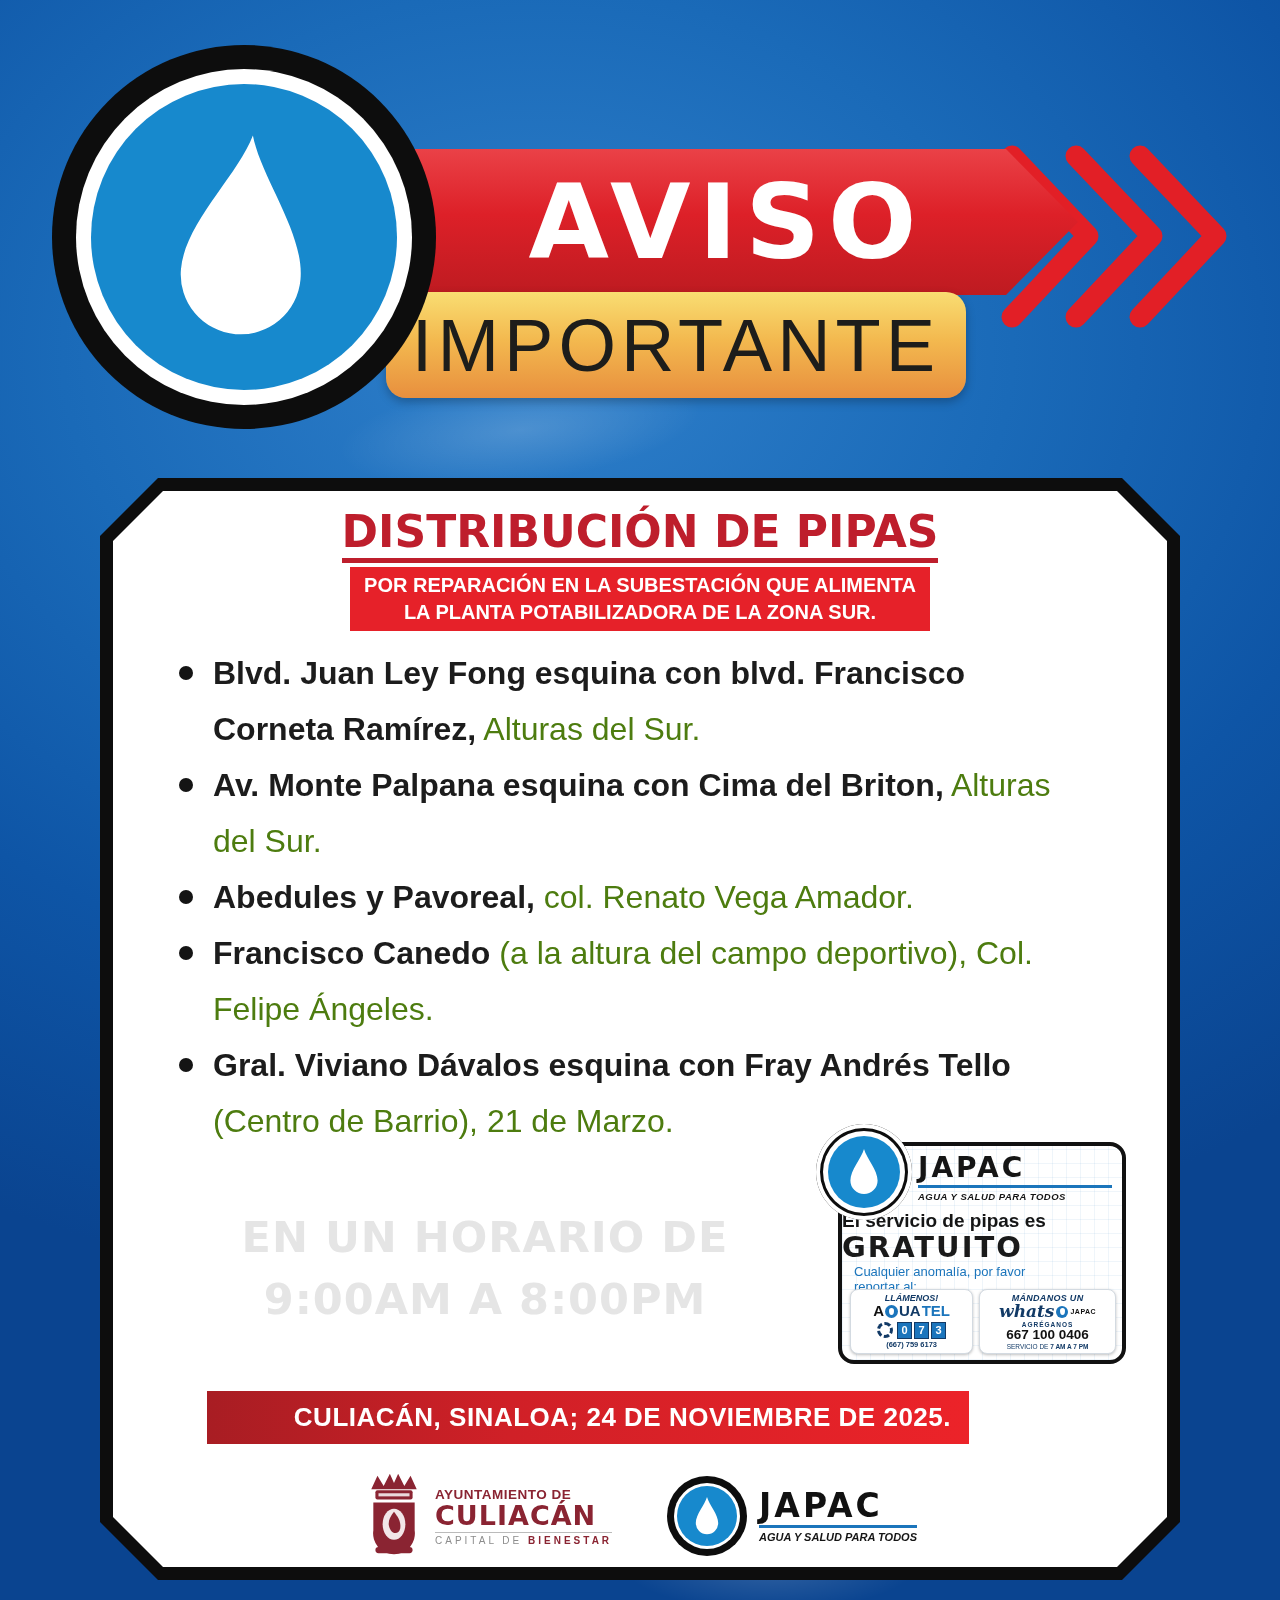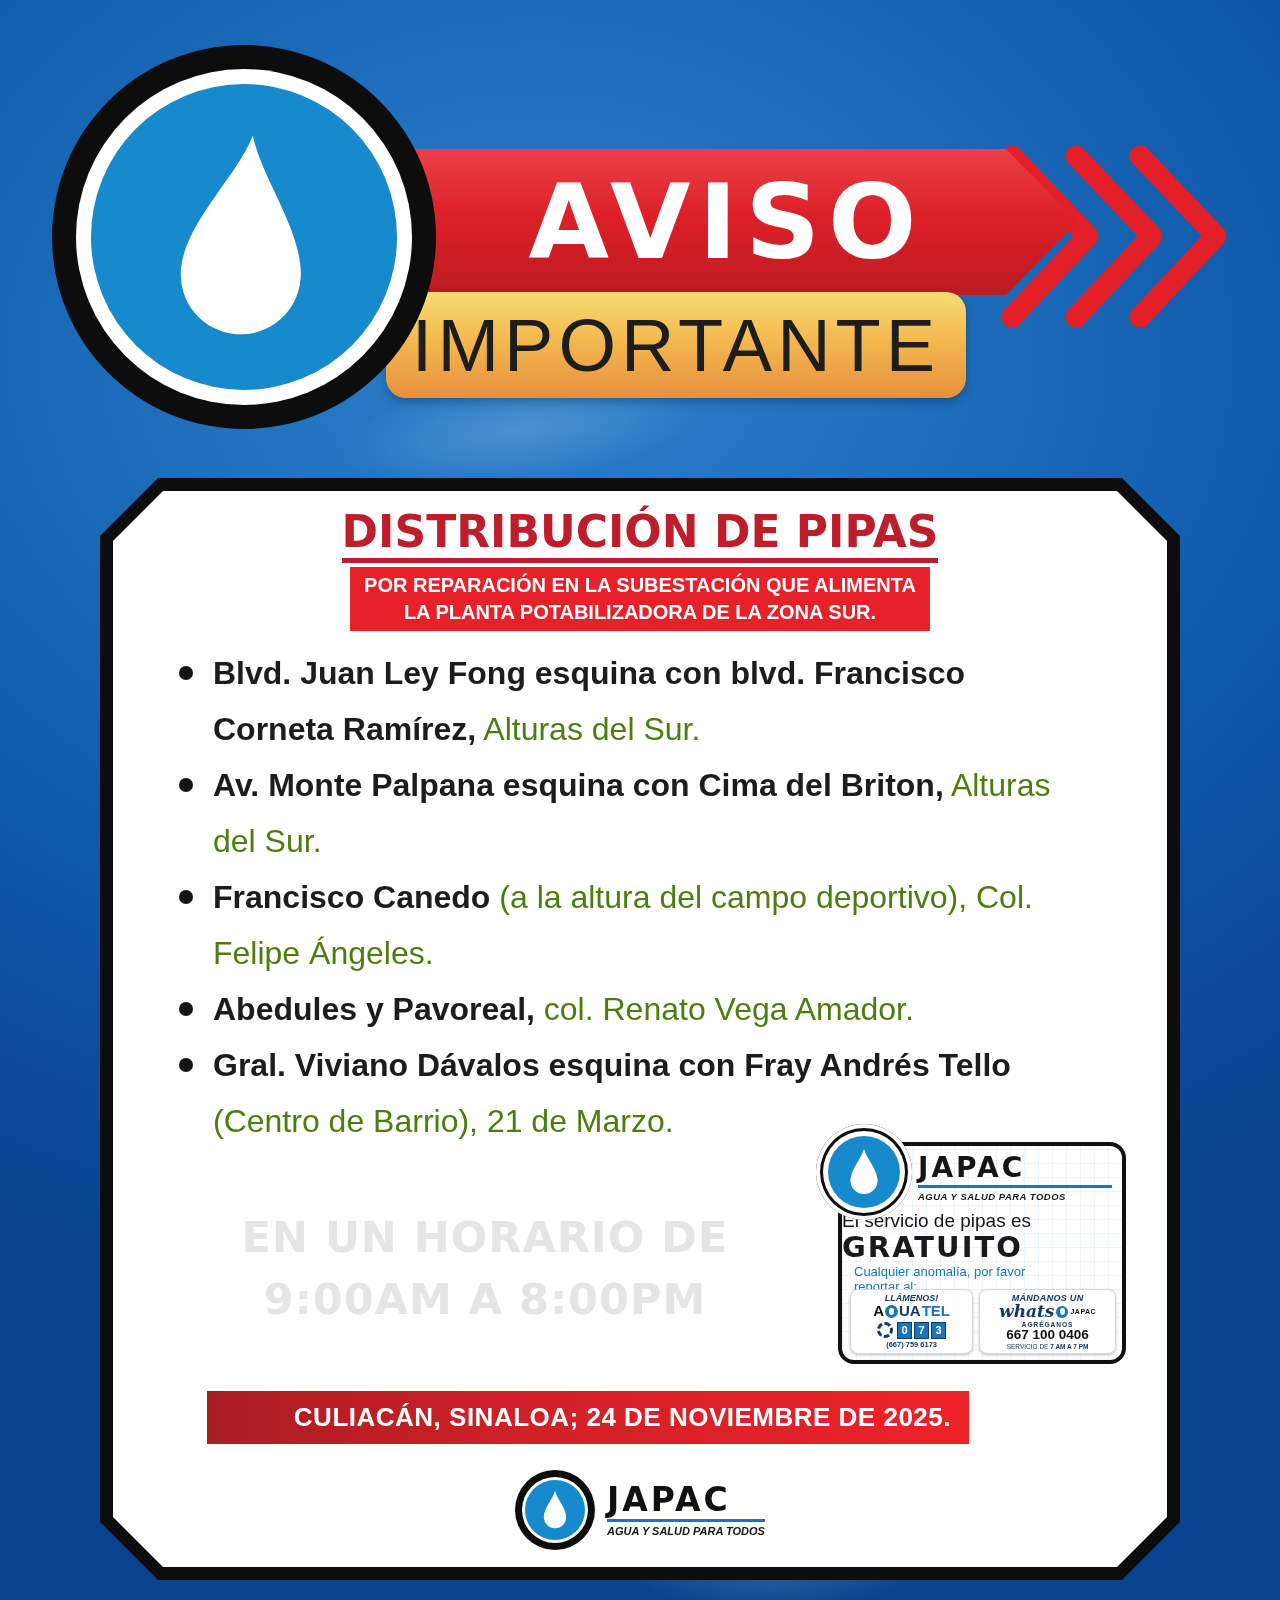--- a/index.html
+++ b/index.html
@@ -78,21 +78,21 @@
       repeating-linear-gradient(90deg, rgba(27,117,187,.07) 0 1px, transparent 1px 14px);
   }
   .card-logo{position:absolute;left:-26px;top:-22px;width:96px;height:96px;}
   .card-logo .o{width:100%;height:100%;border-radius:50%;background:#0D0D0D;display:flex;align-items:center;justify-content:center;box-shadow:0 0 0 4px #FFFFFF inset;}
   .card-logo .w{width:82px;height:82px;border-radius:50%;background:#FFFFFF;display:flex;align-items:center;justify-content:center;}
   .card-logo .bl{width:72px;height:72px;border-radius:50%;background:#1789CD;display:flex;align-items:center;justify-content:center;}
   .card-head{margin:8px 10px 0 76px;text-align:left;}
   .card-brand{font-family:"DejaVu Sans",sans-serif;font-weight:800;font-size:28px;color:#151515;letter-spacing:3px;line-height:1;}
   .brand-rule{height:3px;background:#1B75BB;margin:3px 0 3px;}
   .card-tagline{font-size:9.5px;font-style:italic;font-weight:800;color:#151515;letter-spacing:.5px;}
-  .card-service{margin-top:8px;font-weight:400;font-size:19px;color:#151515;}
+  .card-service{margin-top:8px;font-weight:700;font-size:19px;color:#151515;}
   .card-free{font-family:"DejaVu Sans",sans-serif;font-weight:800;font-size:29px;color:#1A1A1A;letter-spacing:2px;line-height:1.05;}
   .card-report{margin:3px 12px 0;text-align:left;font-weight:400;font-size:13px;line-height:1.12;color:#1B75BC;}
   .badges{position:absolute;left:8px;right:6px;bottom:6px;display:flex;gap:6px;justify-content:flex-end;}
   .badge{background:#FFFFFF;border:1px solid #D3DAE1;border-radius:8px;box-shadow:0 1px 3px rgba(0,0,0,.25);padding:3px 6px;text-align:center;}
   .badge-call{width:112px;}
   .badge-whats{width:126px;}
   .llamenos{font-style:italic;font-weight:700;font-size:9px;color:#123A66;}
   .aquatel-word{font-weight:800;font-size:15px;color:#123A66;line-height:1.1;display:flex;align-items:center;justify-content:center;gap:1px;}
   .aq-a{color:#111111;}
   .aq-q{display:inline-block;width:13px;height:13px;border-radius:50%;background:#1B75BC;position:relative;}
@@ -183,22 +183,22 @@
         <span class="notice-title">DISTRIBUCIÓN DE PIPAS</span>
       </div>
       <div class="reason-box">
         <div>POR REPARACIÓN EN LA SUBESTACIÓN QUE ALIMENTA</div>
         <div>LA PLANTA POTABILIZADORA DE LA ZONA SUR.</div>
       </div>
 
       <ul class="loc-list">
         <li><span class="b">Blvd. Juan Ley Fong esquina con blvd. Francisco Corneta Ramírez,</span><span class="r"> Alturas del Sur.</span></li>
         <li><span class="b">Av. Monte Palpana esquina con Cima del Briton,</span><span class="r"> Alturas del Sur.</span></li>
+        <li><span class="b">Abedules y Pavoreal,</span><span class="r"> col. Renato Vega Amador.</span></li>
         <li><span class="b">Francisco Canedo</span><span class="r"> (a la altura del campo deportivo), Col. Felipe Ángeles.</span></li>
-        <li><span class="b">Abedules y Pavoreal,</span><span class="r"> col. Renato Vega Amador.</span></li>
         <li><span class="b">Gral. Viviano Dávalos esquina con Fray Andrés Tello</span><span class="r"> (Centro de Barrio), 21 de Marzo.</span></li>
       </ul>
     </div>
 
     <div class="schedule">
       <div>EN UN HORARIO DE</div>
       <div>9:00AM A 8:00PM</div>
     </div>
 
     <div class="japac-card">
@@ -253,20 +253,38 @@
           <div class="servicio">
             <span>SERVICIO DE </span><span class="hrs">7 AM A 7 PM</span>
           </div>
         </div>
       </div>
     </div>
 
     <div class="date-banner">CULIACÁN, SINALOA; 24 DE NOVIEMBRE DE 2025.</div>
 
     <div class="footer-row">
+      <div class="cul-logo">
+        <svg width="62" height="92" viewBox="0 0 60 88">
+          <path d="M8 18 L14 5 L20 15 L26 3 L30 12 L34 3 L40 15 L46 5 L52 18 Z" fill="#8A2432"></path>
+          <rect x="12" y="19" width="36" height="9" rx="2" fill="#8A2432"></rect>
+          <rect x="15" y="22" width="30" height="3" fill="#E9D9DC"></rect>
+          <path d="M10 31 h40 v27 a20 20 0 0 1 -20 23 a20 20 0 0 1 -20 -23 Z" fill="#8A2432"></path>
+          <ellipse cx="30" cy="52" rx="11" ry="15" fill="#F2E6E8"></ellipse>
+          <path d="M30 40 c-5 6 -7 12 -3 18 c3 4 8 3 9 -2 c1 -6 -2 -11 -6 -16 Z" fill="#8A2432"></path>
+          <rect x="12" y="74" width="36" height="6" rx="3" fill="#8A2432"></rect>
+        </svg>
+        <div class="cul-text">
+          <div class="cul-l1">AYUNTAMIENTO DE</div>
+          <div class="cul-l2">CULIACÁN</div>
+          <div class="cul-l3">
+            <span class="cap">CAPITAL DE </span><span class="bien">BIENESTAR</span>
+          </div>
+        </div>
+      </div>
       <div class="fj-logo">
         <div class="fj-circle">
           <div class="fj-white">
               <div class="fj-blue">
             <svg width="28" height="42" viewBox="0 0 100 140">
               <path d="M50 2 C 42 30 10 64 10 95 A 40 40 0 0 0 90 95 C 90 64 58 30 50 2 Z" fill="#FFFFFF"></path>
             </svg>
           </div>
             </div>
         </div>

